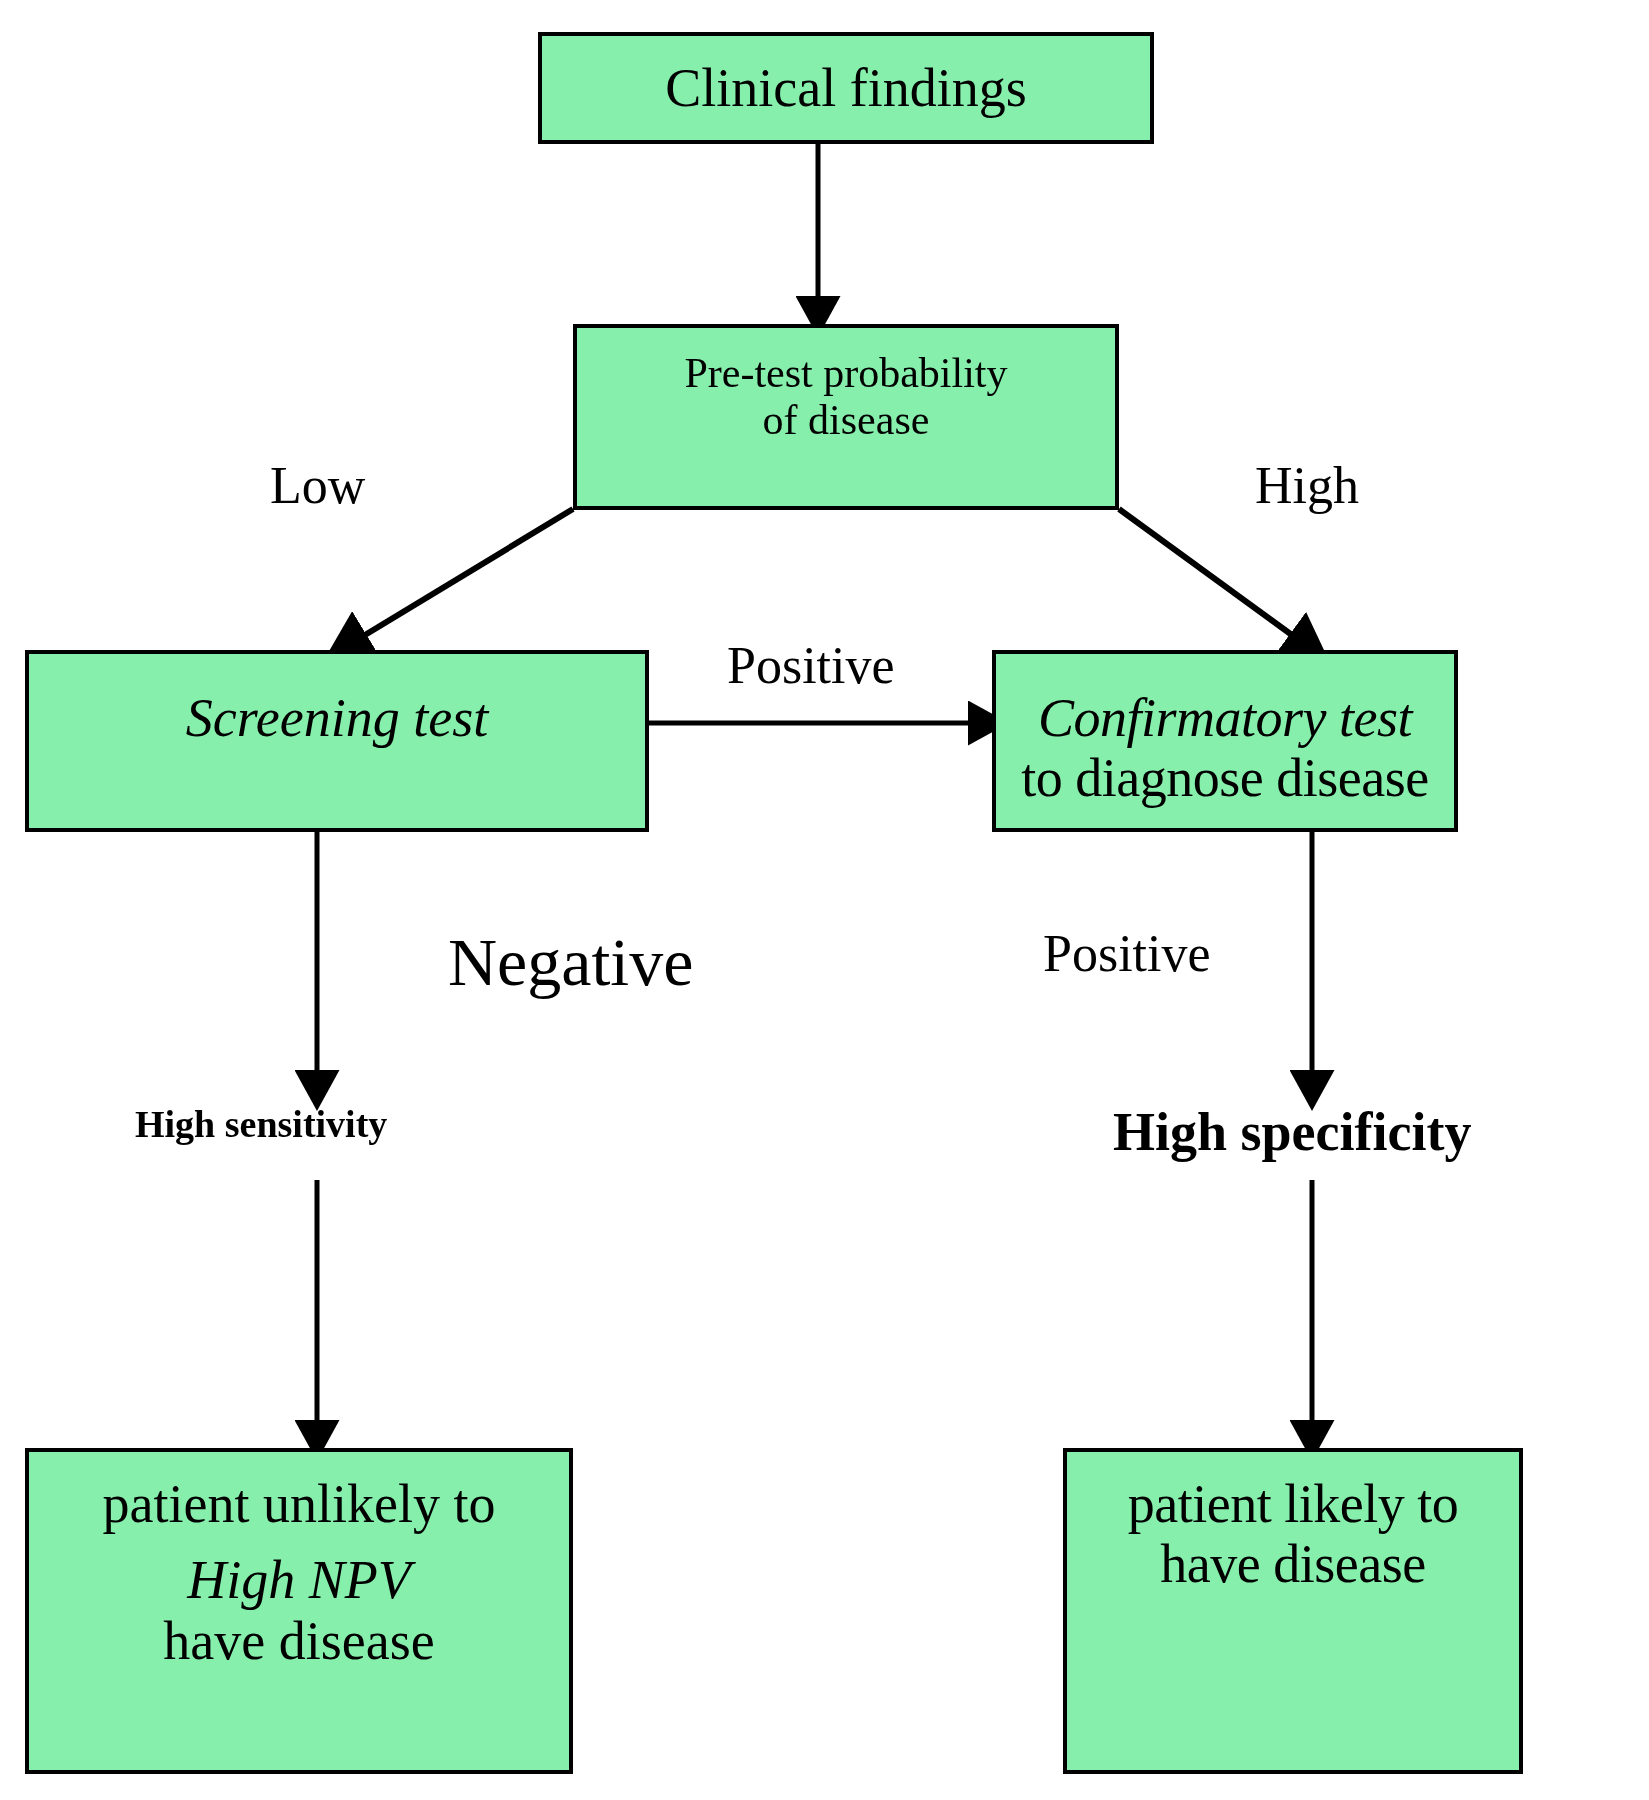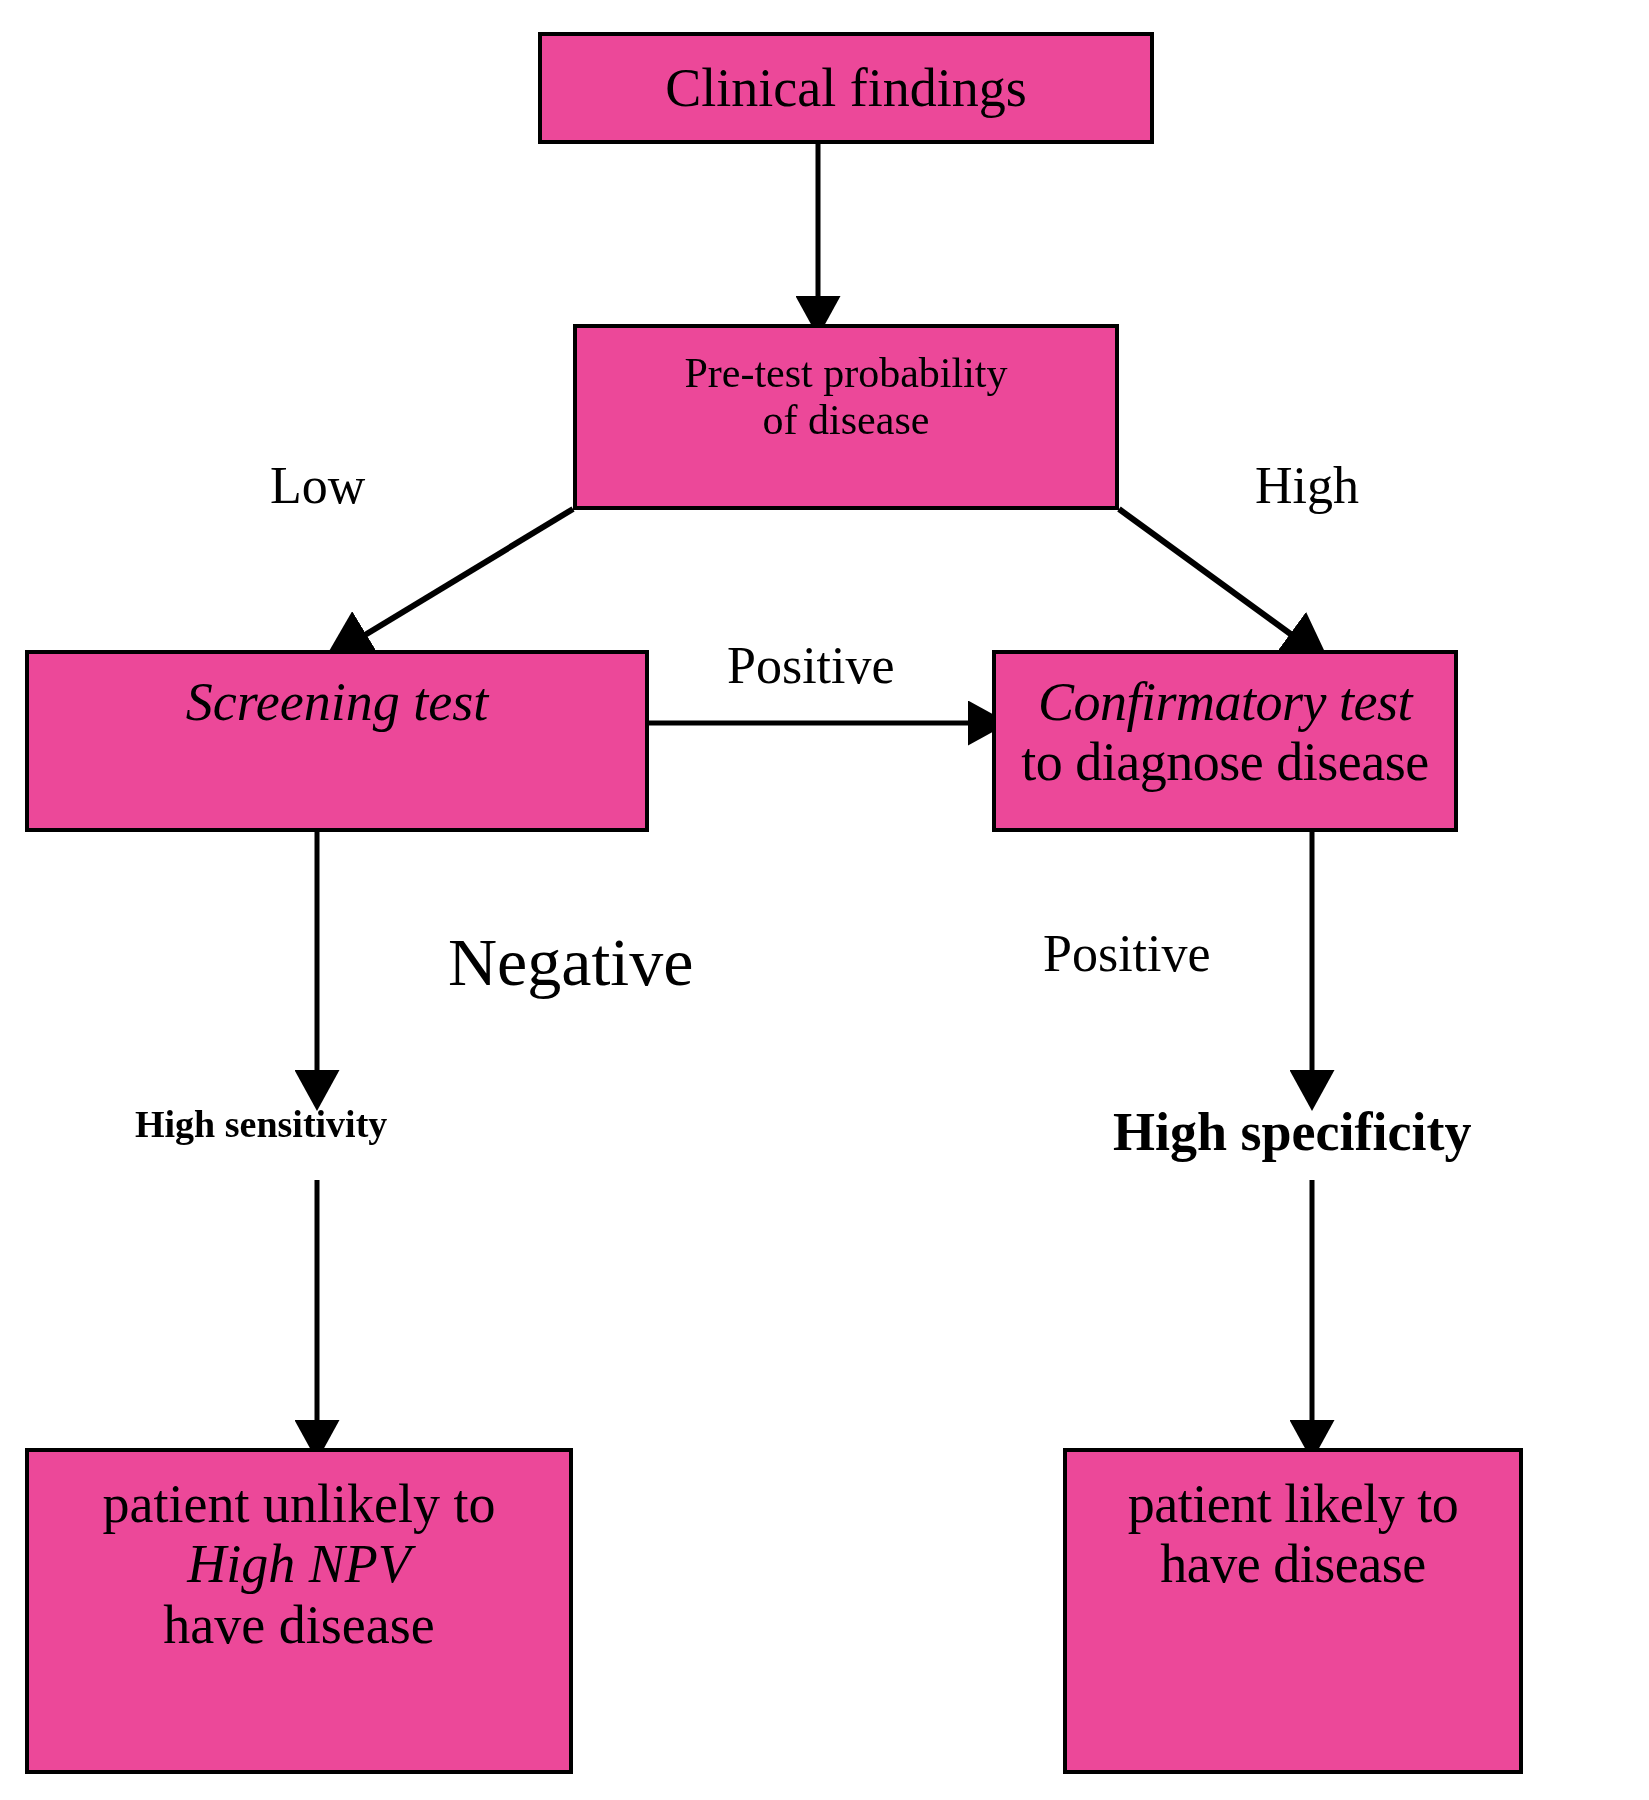--- a/index.html
+++ b/index.html
@@ -24,34 +24,34 @@
     position: absolute;
     left: 0;
     top: 0;
     width: 1649px;
     height: 1800px;
   }
   .node-box {
     position: absolute;
     box-sizing: border-box;
     border: 4px solid #000000;
-    background: #ec4899;
+    background: #86efac;
     display: flex;
     flex-direction: column;
     align-items: center;
     text-align: left;
     line-height: 1.12;
   }
   .node-box.center-v { justify-content: center; }
   .node-box.top-v { justify-content: flex-start; }
   .box-line {
     display: block;
     white-space: nowrap;
   }
-  .italic { font-style: italic; }
+  .italic { font-style: italic; margin-top: 16px; }
   .edge-label {
     position: absolute;
     white-space: nowrap;
     line-height: 1;
   }
   .plain-label {
     position: absolute;
     white-space: nowrap;
     font-weight: bold;
     line-height: 1;

